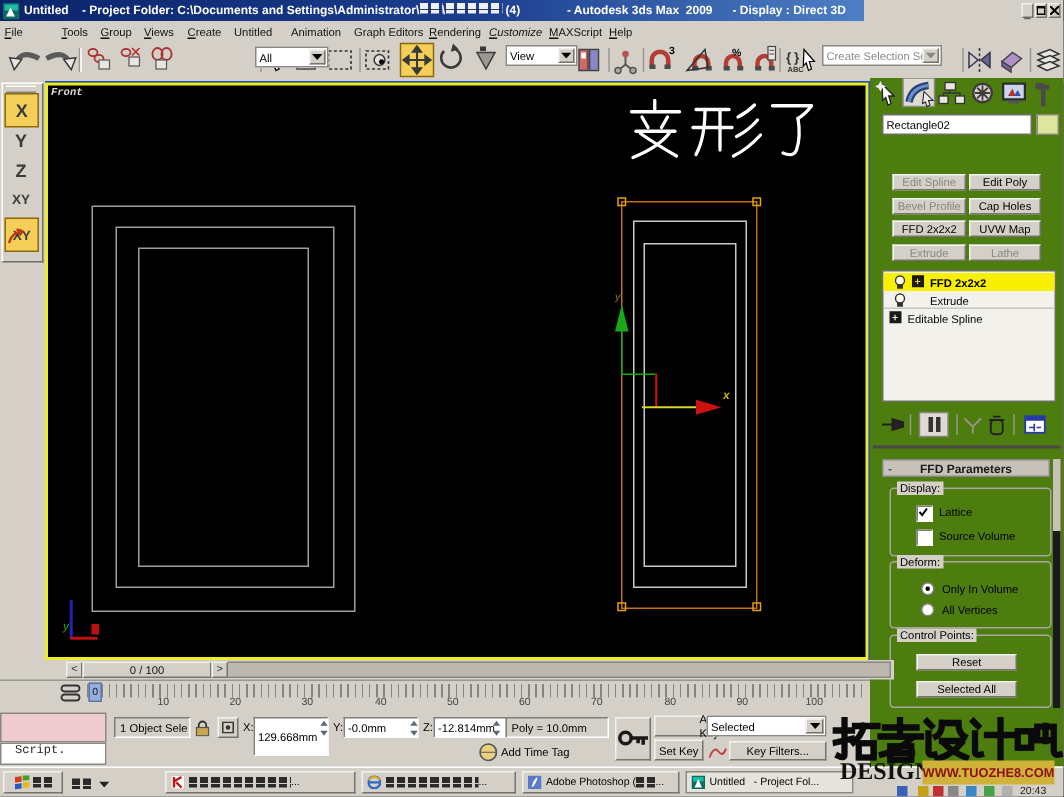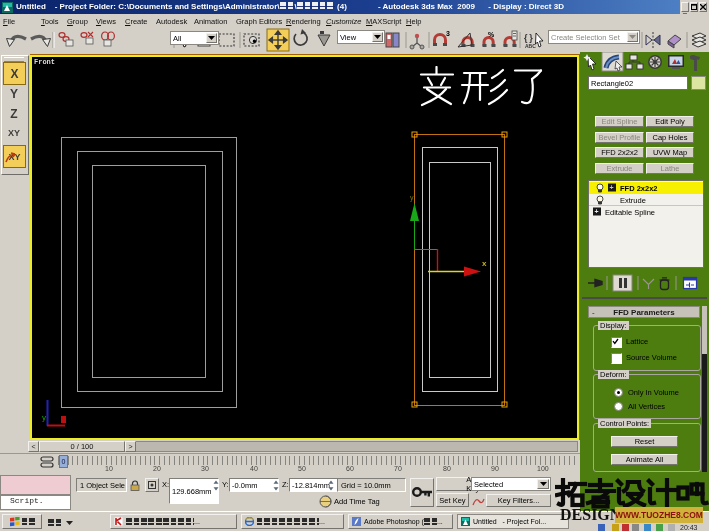--- a/index.html
+++ b/index.html
@@ -14,21 +14,21 @@
   .btn{background:#d4d0c8;border-top:1px solid #f2f1ee;border-left:1px solid #f2f1ee;
        border-right:1px solid #75736e;border-bottom:1px solid #75736e;
        display:flex;align-items:center;justify-content:center;box-sizing:border-box;}
   .fld{background:#fff;border:1px solid #8a8880;box-sizing:border-box;
        font-size:7.5px;color:#000;display:flex;align-items:center;padding-left:2px;}
   .t7{font-size:7.5px;color:#000;}
 </style>
 </head>
 <body>
 
-<div class="abs" id="titlebar" style="left:0;top:0;width:680px;height:14px;
+<div class="abs" id="titlebar" style="left:0;top:0;width:576px;height:14px;
      background:linear-gradient(90deg,#0a246a 0%,#1c3e8e 55%,#4d7fc4 100%);">
 
   <svg class="abs" style="left:2px;top:2px" width="11" height="11" viewBox="0 0 11 11">
     <rect x="0" y="0" width="11" height="11" fill="#0c6a60"></rect>
     <rect x="1" y="1" width="9" height="4" fill="#1fb9a5"></rect>
     <path d="M2 9 L5 3 L8 9 Z" fill="#fff"></path>
   </svg>
   <div class="abs" style="left:16px;top:2px;font-size:8px;font-weight:bold;color:#fff;white-space:nowrap;letter-spacing:0;">Untitled&nbsp;&nbsp;&nbsp;&nbsp;- Project Folder: C:\Documents and Settings\Administrator\<span class="cjkw"></span>\<span class="cjkw2"></span> (4)&nbsp;&nbsp;&nbsp;&nbsp;&nbsp;&nbsp;&nbsp;&nbsp;&nbsp;&nbsp;&nbsp;&nbsp;&nbsp;&nbsp;- Autodesk 3ds Max&nbsp;&nbsp;2009&nbsp;&nbsp;&nbsp;&nbsp;&nbsp;&nbsp;- Display : Direct 3D</div>
 
   <div class="abs btn" style="left:681px;top:2px;width:8px;height:10px;font-size:7px;">
@@ -48,21 +48,21 @@
 </div>
 
 <div class="abs" id="menubar" style="left:0;top:14px;width:709px;height:14px;background:#d4d0c8;">
   <div class="t7" style="color:#111;">
     <span class="abs" style="left:3px;top:3px;"><u>F</u>ile</span>
     <span class="abs" style="left:21px;top:3px;margin-top:16px;"><u>E</u>dit</span>
     <span class="abs" style="left:41px;top:3px;"><u>T</u>ools</span>
     <span class="abs" style="left:67px;top:3px;"><u>G</u>roup</span>
     <span class="abs" style="left:96px;top:3px;"><u>V</u>iews</span>
     <span class="abs" style="left:125px;top:3px;"><u>C</u>reate</span>
-    <span class="abs" style="left:156px;top:3px;">Autodesk</span>
+    <span class="abs" style="left:156px;top:3px;">Untitled</span>
     <span class="abs" style="left:194px;top:3px;">Animation</span>
     <span class="abs" style="left:236px;top:3px;">Graph Editors</span>
     <span class="abs" style="left:286px;top:3px;"><u>R</u>endering</span>
     <span class="abs" style="left:326px;top:3px;font-style:italic;"><u>C</u>ustomize</span>
     <span class="abs" style="left:366px;top:3px;"><u>M</u>AXScript</span>
     <span class="abs" style="left:406px;top:3px;"><u>H</u>elp</span>
   </div>
 </div>
 
 <div class="abs" id="toolbar" style="left:0;top:28px;width:709px;height:26px;background:#d4d0c8;border-bottom:1px solid #9a988f;">
@@ -185,21 +185,21 @@
   </div>
 
   <div class="abs fld" style="left:337px;top:2px;width:48px;height:14px;">View
     <div class="abs btn" style="right:1px;top:1px;width:11px;height:10px;">
         <svg width="7" height="4" viewBox="0 0 7 4">
           <path d="M0 0 h7 l-3.5 4 Z" fill="#000"></path>
         </svg>
       </div>
   </div>
 
-  <div class="abs fld" style="left:548px;top:2px;width:92px;height:14px;color:#8a8880;background:#fff;">Create Selection Set
+  <div class="abs fld" style="left:548px;top:2px;width:80px;height:14px;color:#8a8880;background:#fff;">Create Selection Set
     <div class="abs btn" style="right:1px;top:1px;width:11px;height:10px;background:#d4d0c8;">
         <svg width="7" height="4" viewBox="0 0 7 4">
           <path d="M0 0 h7 l-3.5 4 Z" fill="#8a8880"></path>
         </svg>
       </div>
   </div>
 </div>
 
 <div class="abs" id="leftstrip" style="left:0;top:54px;width:30px;height:386px;background:#d4d0c8;">
   <div class="abs raised" style="left:1px;top:1px;width:26px;height:118px;background:#d4d0c8;">
@@ -209,21 +209,21 @@
     <div class="abs" style="left:2px;top:49px;width:20px;height:18px;display:flex;align-items:center;justify-content:center;font-weight:bold;font-size:12px;color:#3b3b3b;">Z</div>
     <div class="abs" style="left:2px;top:69px;width:20px;height:16px;display:flex;align-items:center;justify-content:center;font-weight:bold;font-size:9px;color:#3b3b3b;">XY</div>
     <div class="abs" style="left:1px;top:89px;width:21px;height:21px;background:#f3cf5a;border:1px solid #8a6a10;display:flex;align-items:center;justify-content:center;font-weight:bold;font-size:9px;color:#3b3b3b;">XY
       <svg class="abs" style="left:0;top:4px" width="14" height="14" viewBox="0 0 14 14">
           <path d="M2 12 Q4 5 11 4 M11 4 l-4 -1 m4 1 l-2 3" stroke="#c03a10" stroke-width="1.6" fill="none"></path>
         </svg>
     </div>
   </div>
 </div>
 
-<div class="abs" id="viewport" style="left:30px;top:54px;width:550px;height:386px;background:#a16207;">
+<div class="abs" id="viewport" style="left:30px;top:54px;width:550px;height:386px;background:#1d4ed8;font-style:italic;">
   <div class="abs" style="left:0px;top:1px;width:545px;height:381px;background:#000;border:2px solid #eded25;"></div>
   <div class="abs" style="left:4px;top:4px;font-size:7px;color:#dcdcdc;font-family:'Liberation Mono',monospace;font-weight:bold;">Front</div>
   <svg class="abs" style="left:0;top:0" width="550" height="386" viewBox="0 0 550 386">
 
     <g fill="none" stroke="#9e9e9e" stroke-width="1">
       <rect x="31.5" y="83.5" width="175" height="270"></rect>
       <rect x="47.5" y="97.5" width="145" height="240"></rect>
       <rect x="62.5" y="111.5" width="113" height="212"></rect>
     </g>
 
@@ -381,27 +381,27 @@
   <div class="abs t7" style="left:18px;top:318px;background:#d4d0c8;padding:0 2px;">Deform:</div>
   <div class="abs" style="left:34px;top:336px;width:9px;height:9px;border-radius:50%;background:#fff;border:1px solid #807e79;box-sizing:border-box;">
       <div class="abs" style="left:2px;top:2px;width:3px;height:3px;border-radius:50%;background:#000;"></div>
     </div>
   <div class="abs t7" style="left:48px;top:336px;">Only In Volume</div>
   <div class="abs" style="left:34px;top:350px;width:9px;height:9px;border-radius:50%;background:#fff;border:1px solid #807e79;box-sizing:border-box;"></div>
   <div class="abs t7" style="left:48px;top:350px;">All Vertices</div>
   <div class="abs" style="left:13px;top:371px;width:106px;height:47px;border:1px solid #a8a69e;border-radius:3px;"></div>
   <div class="abs t7" style="left:18px;top:367px;background:#d4d0c8;padding:0 2px;">Control Points:</div>
   <div class="abs btn t7" style="left:31px;top:384px;width:67px;height:11px;">Reset</div>
-  <div class="abs btn t7" style="left:31px;top:402px;width:67px;height:11px;">Animate All</div>
+  <div class="abs btn t7" style="left:31px;top:402px;width:67px;height:11px;">Selected All</div>
 
   <div class="abs" style="left:122px;top:254px;width:5px;height:166px;background:#c6c2ba;"></div>
   <div class="abs" style="left:122px;top:302px;width:5px;height:118px;background:#1a1a1a;"></div>
 </div>
 
-<div class="abs" id="timeslider" style="left:0;top:440px;width:580px;height:13px;background:#d4d0c8;">
+<div class="abs" id="timeslider" style="left:16px;top:440px;width:580px;height:13px;background:#d4d0c8;">
   <div class="abs" style="left:28px;top:1px;width:550px;height:11px;background:#bcb8b0;border:1px solid #8a8880;box-sizing:border-box;"></div>
   <div class="abs btn" style="left:28px;top:1px;width:11px;height:11px;font-size:7px;color:#222;">&lt;</div>
   <div class="abs btn" style="left:39px;top:1px;width:86px;height:11px;font-size:7.5px;color:#111;">0 / 100</div>
   <div class="abs btn" style="left:125px;top:1px;width:11px;height:11px;font-size:7px;color:#222;">&gt;</div>
 </div>
 
 <div class="abs" id="trackbar" style="left:0;top:453px;width:580px;height:23px;background:#d4d0c8;border-top:1px solid #9a988f;">
   <svg class="abs" style="left:38px;top:1px" width="20" height="14" viewBox="0 0 20 14">
     <rect x="3" y="2" width="12" height="4" rx="2" fill="none" stroke="#333" stroke-width="1.2"></rect>
     <rect x="3" y="8" width="12" height="4" rx="2" fill="none" stroke="#333" stroke-width="1.2"></rect>
@@ -446,21 +446,21 @@
   <div class="abs t7" style="left:222px;top:4px;">Y:</div>
   <div class="abs sunken t7" style="left:229px;top:2px;width:50px;height:14px;display:flex;align-items:center;padding-left:2px;box-sizing:border-box;">-0.0mm</div>
   <svg class="abs" style="left:273px;top:4px" width="6" height="11" viewBox="0 0 6 11">
       <path d="M3 0.5 L5.5 3.8 H0.5 Z M3 10.5 L0.5 7.2 H5.5 Z" fill="#5a6878"></path>
     </svg>
   <div class="abs t7" style="left:282px;top:4px;">Z:</div>
   <div class="abs sunken t7" style="left:289px;top:2px;width:64px;height:14px;display:flex;align-items:center;padding-left:2px;box-sizing:border-box;white-space:nowrap;overflow:hidden;">-12.814mm</div>
   <svg class="abs" style="left:328px;top:4px" width="6" height="11" viewBox="0 0 6 11">
       <path d="M3 0.5 L5.5 3.8 H0.5 Z M3 10.5 L0.5 7.2 H5.5 Z" fill="#5a6878"></path>
     </svg>
-  <div class="abs sunken t7" style="left:337px;top:2px;width:69px;height:14px;background:#d4d0c8;display:flex;align-items:center;padding-left:3px;box-sizing:border-box;white-space:nowrap;">Grid = 10.0mm</div>
+  <div class="abs sunken t7" style="left:337px;top:2px;width:69px;height:14px;background:#d4d0c8;display:flex;align-items:center;padding-left:3px;box-sizing:border-box;white-space:nowrap;">Poly = 10.0mm</div>
 
   <svg class="abs" style="left:319px;top:19px" width="13" height="13" viewBox="0 0 13 13">
     <circle cx="6.5" cy="6.5" r="5.5" fill="#e8d080" stroke="#555"></circle>
     <path d="M6.5 1 a5.5 5.5 0 0 1 0 11 M1 6.5 h11" fill="none" stroke="#555" stroke-width="0.8"></path>
   </svg>
   <div class="abs t7" style="left:334px;top:21px;white-space:nowrap;">Add Time Tag</div>
 
   <div class="abs btn" style="left:410px;top:2px;width:24px;height:29px;">
     <svg width="21" height="13" viewBox="0 0 21 13">
         <circle cx="5" cy="6" r="3.8" fill="none" stroke="#1a1a1a" stroke-width="2.4"></circle>

